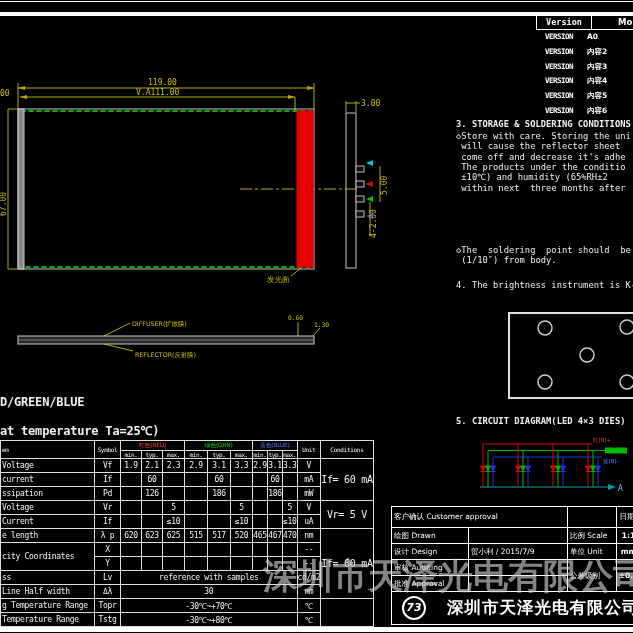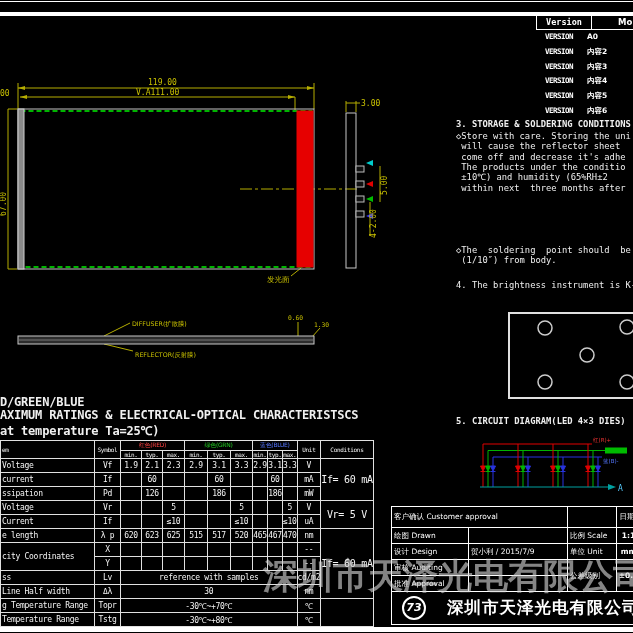--- a/index.html
+++ b/index.html
@@ -217,21 +217,20 @@
         <use href="#ledB" x="143"></use>
     </g>
     <line x1="25" y1="57" x2="155" y2="57" stroke="#00a0a0"></line>
     <polygon points="161,57 153,54 153,60" fill="#00a0a0"></polygon>
     <text x="163" y="61" fill="#55ccff" font-size="8">A</text>
     <text class="cjk" x="138" y="12" fill="#ee3333" font-size="5.5">红(R)+</text>
     <text class="cjk" x="148" y="33" fill="#5577ff" font-size="5.5">蓝(B)-</text>
   </svg>
 
   <div class="pre-table" style="top:395px;">D/GREEN/BLUE</div>
-  <div class="pre-table" style="top:408px;">AXIMUM RATINGS &amp; ELECTRICAL-OPTICAL CHARACTERISTSCS</div>
   <div class="pre-table" style="top:422px;">at temperature Ta=25℃)</div>
 
   <table class="ratings">
     <colgroup>
       <col style="width:94px">
         <col style="width:26px">
       <col style="width:21px">
         <col style="width:21px">
         <col style="width:22px">
       <col style="width:23px">

